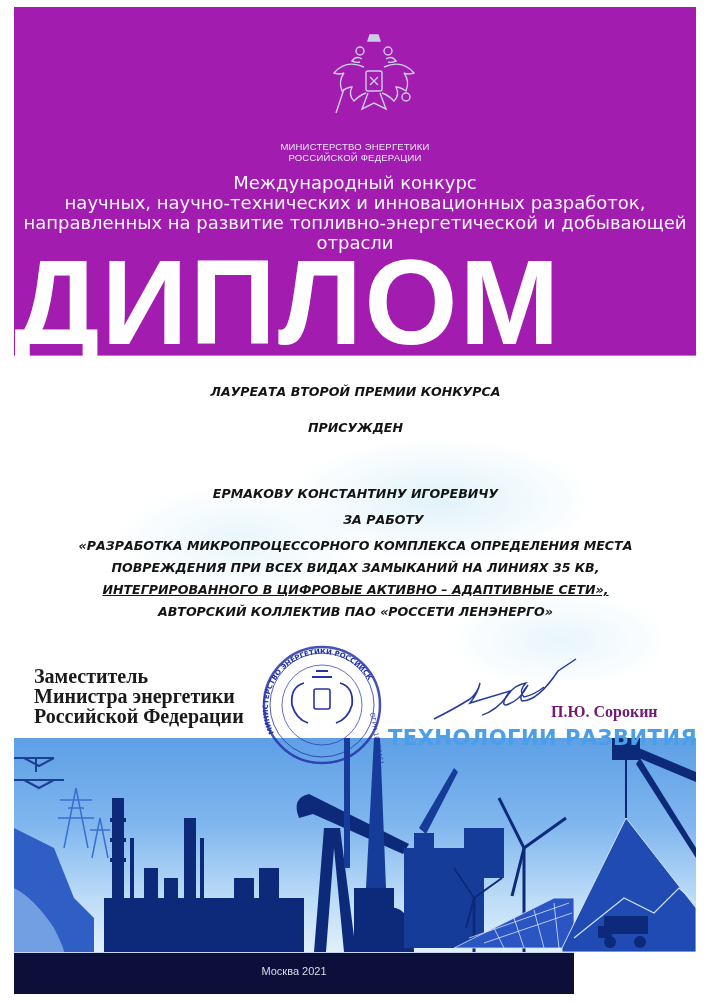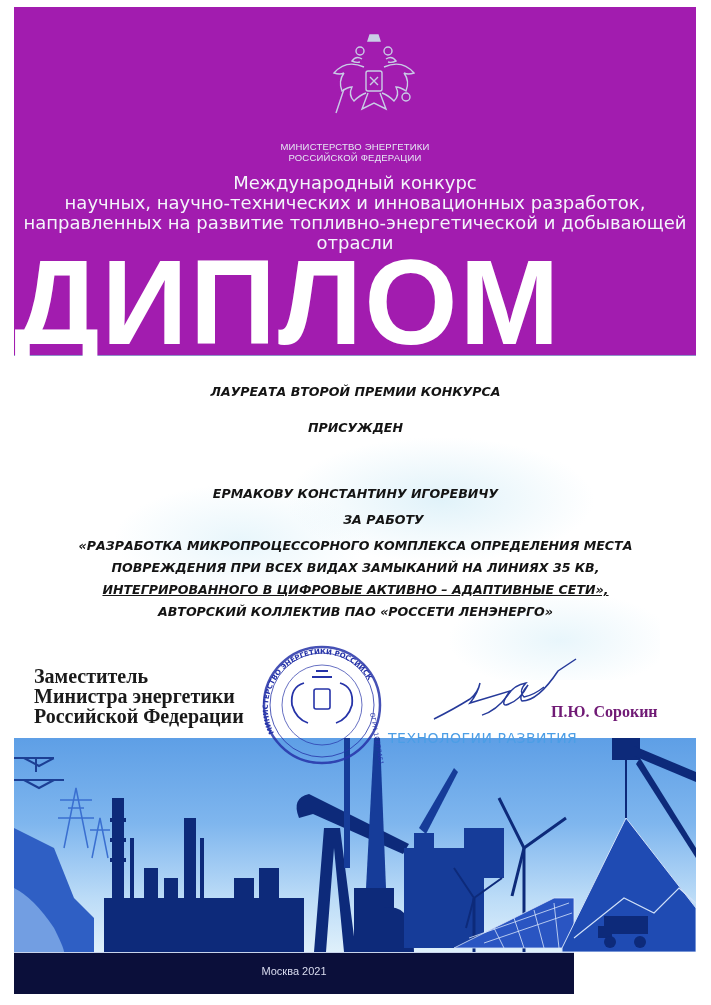--- a/index.html
+++ b/index.html
@@ -59,22 +59,22 @@
   }
   .stamp { position:absolute; left:252px; top:643px; width:150px; height:122px; }
   .signature { position:absolute; left:430px; top:655px; width:150px; height:75px; }
   .band {
     position:absolute; left:14px; top:738px; width:682px; height:214px;
     background:linear-gradient(180deg,#5e9fe6 0%,#7fb6ee 40%,#bcdcf7 75%,#dff0fb 100%);
     overflow:hidden;
   }
   .band-title {
     position:absolute; left:388px; top:725px;
-    color:#4c9ee6; font-family:"DejaVu Sans", sans-serif; font-weight:normal;
-    font-size:14px; letter-spacing:0.5px; line-height:26px;
+    color:#4c9ee6; font-family:"DejaVu Sans", sans-serif; font-weight:bold;
+    font-size:21px; letter-spacing:0.5px; line-height:26px;
     background:linear-gradient(180deg,#ffffff 0%,#ffffff 50%,rgba(255,255,255,0) 50%);
   }
   .footer {
     position:absolute; left:14px; top:952px; width:560px; height:41px;
     background:#0b0f3a; border-top:1px solid #c8d4ec;
   }
   .footer-text {
     position:absolute; left:0; width:100%; top:12px; text-align:center;
     color:#d9dcef; font-size:11px;
   }

